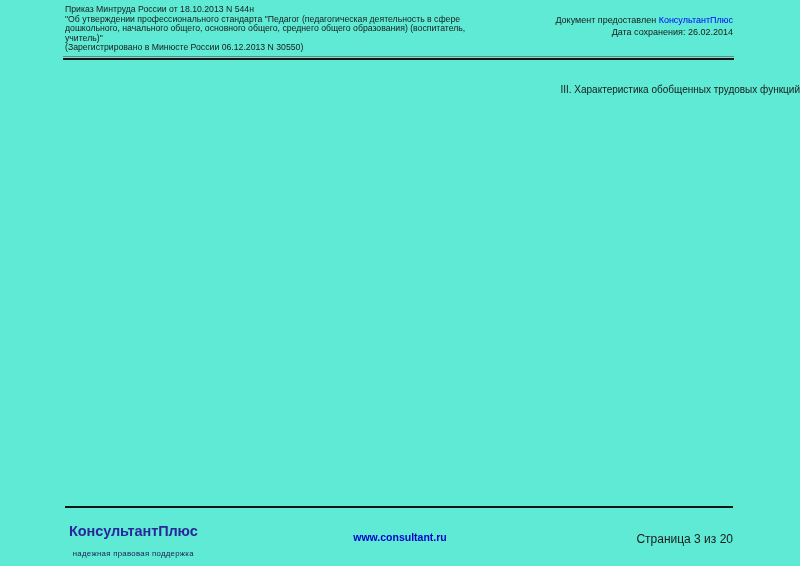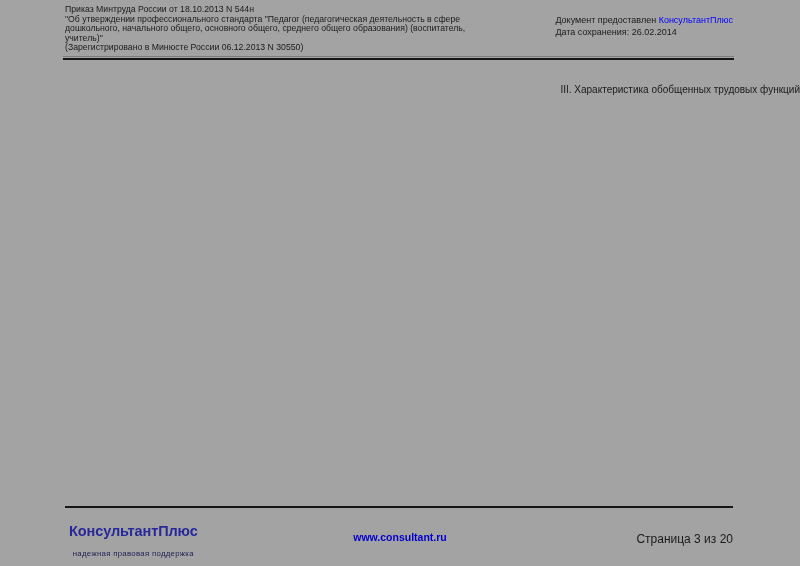--- a/index.html
+++ b/index.html
@@ -1,40 +1,40 @@
 <!DOCTYPE html>
 <html><head>
 <meta charset="utf-8">
 <style>
   html, body { margin: 0; padding: 0; background: #ffffff; }
   .page {
     position: relative;
     width: 800px;
     height: 566px;
-    background: #a3a3a3;
+    background: #5eead4;
     font-family: "Liberation Sans", sans-serif;
     color: #1a1a1a;
     overflow: hidden;
   }
 
   
   .header-left {
     position: absolute;
     left: 65px;
     top: 5px;
     width: 420px;
     font-size: 8.7px;
     line-height: 9.5px;
     color: #1a1a1a;
   }
   .header-right {
     position: absolute;
     right: 67px;
     top: 15px;
-    text-align: left;
+    text-align: right;
     font-size: 9px;
     line-height: 11.5px;
     color: #1a1a1a;
     white-space: nowrap;
   }
   .provider-link {
     color: #0000ff;
     text-decoration: none;
     cursor: pointer;
   }

